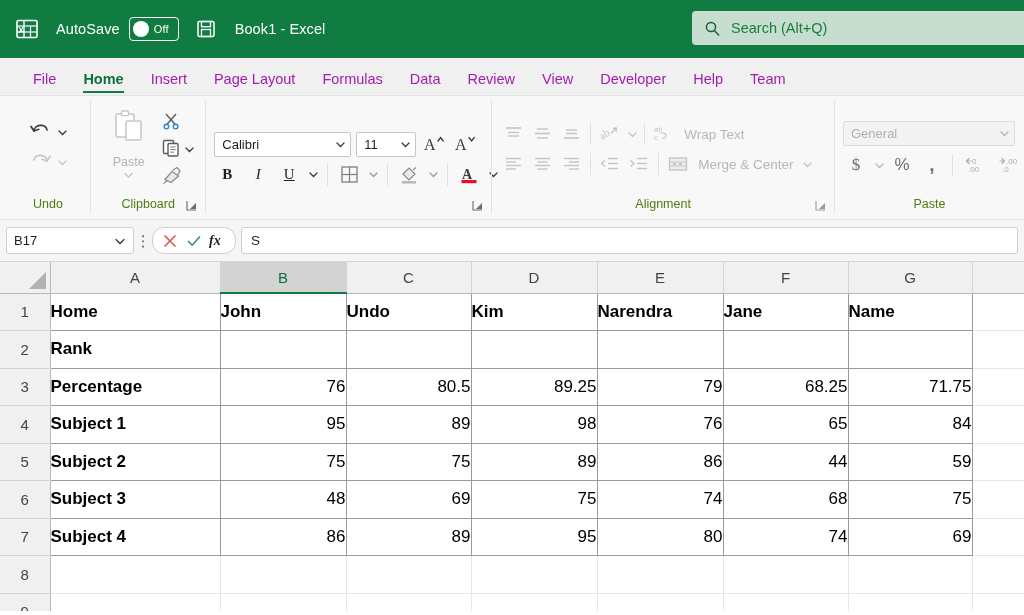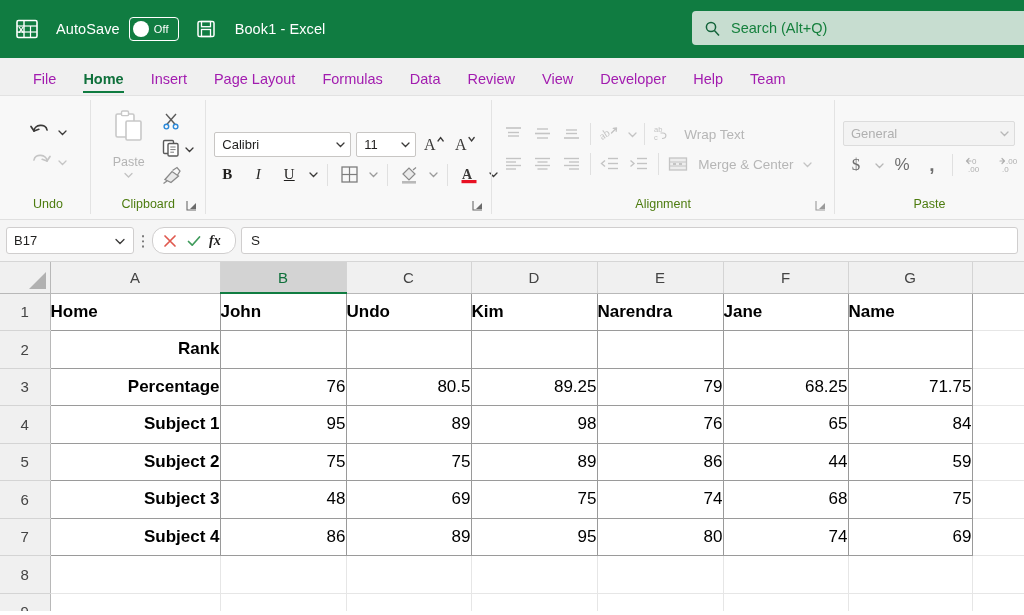--- a/index.html
+++ b/index.html
@@ -273,21 +273,21 @@
     background: #ffffff;
     font-size: 17px;
     color: #000000;
     vertical-align: middle;
     padding: 0 7px;
     border-right: 1px solid #9a9a9a;
     border-bottom: 1px solid #9a9a9a;
     white-space: nowrap;
     overflow: hidden;
   }
-  td.cell.lbl { font-weight: bold; text-align: right; }
+  td.cell.lbl { font-weight: bold; text-align: left; }
   td.cell.num { text-align: right; }
   td.cell.hdr { font-weight: bold; text-align: left; }
   td.cell.empty-area {
     border-right: 1px solid #e6e6e6;
     border-bottom: 1px solid #e6e6e6;
   }
   td.cell.blank-row {
     border-right: 1px solid #e6e6e6;
     border-bottom: 1px solid #e6e6e6;
   }

